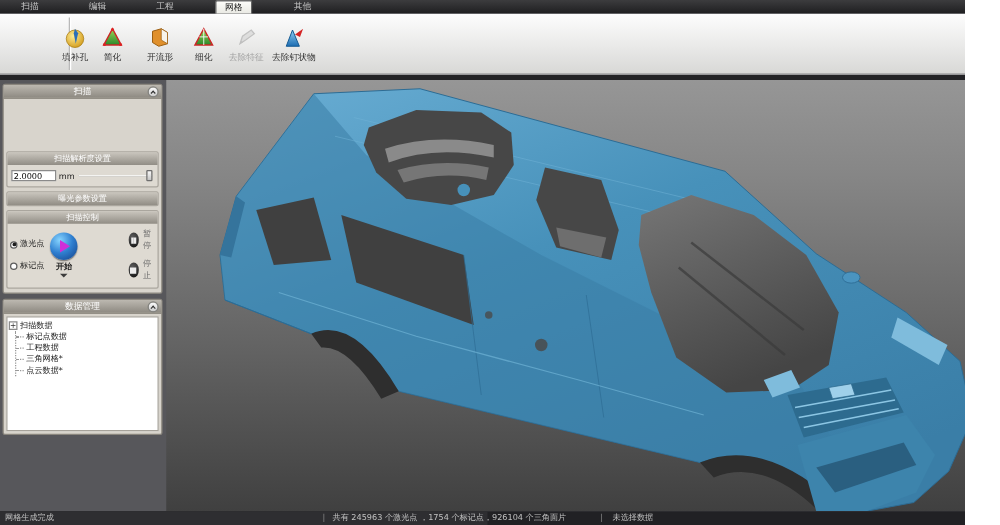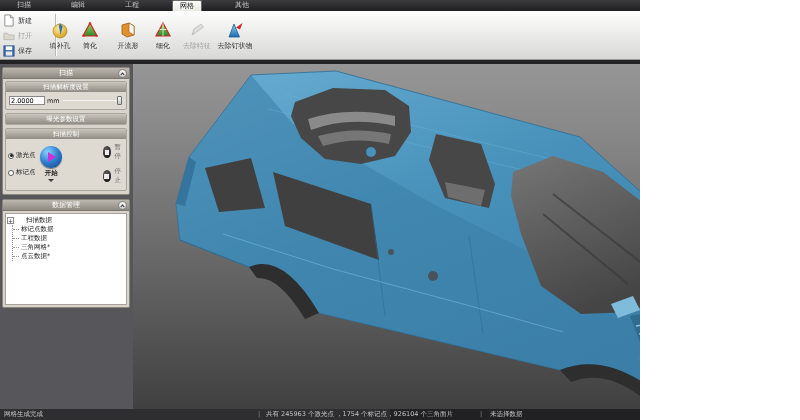--- a/index.html
+++ b/index.html
@@ -1,18 +1,18 @@
 <!DOCTYPE html>
 <html><head>
 <meta charset="utf-8">
 <style>
   * { margin:0; padding:0; box-sizing:border-box; }
   html,body { width:800px; height:420px; overflow:hidden; }
   body { font-family:"DejaVu Sans","Liberation Sans",sans-serif; }
-  .app { position:relative; width:640px; height:420px; background:#56565a; }
+  .app { position:relative; width:772px; height:420px; background:#56565a; }
 
   
   .tabbar { height:11px; background:linear-gradient(#3c3c3e,#1e1e20); display:flex; align-items:stretch; font-size:7px; color:#c6c6c6; }
   .tab { padding:0 7px; line-height:11px; cursor:default; }
   .tab.t0 { margin-left:10px; } .tab { margin-left:26px; }
   .tab.active { background:linear-gradient(#fdfdfa,#e9e9e3); color:#1c1c1c; border:1px solid #6a6a6a; border-bottom:none; border-radius:2px 2px 0 0; line-height:10px; }
 
   
   .toolbar { position:relative; height:49px; background:linear-gradient(#fdfdfd,#e9e9e8 55%,#d8d8d6); border-bottom:1px solid #98989a; }
   .filegroup { position:absolute; left:3px; top:2px; width:48px; }
@@ -31,21 +31,21 @@
   
   .main { display:flex; height:345px; }
   .sidebar { width:133px; background:#57575b; padding-top:2px; }
 
   .panel { margin:1px 3px 4px 2px; background:#d8d4cc; border:1px solid #8a867e; border-radius:2px; }
   .panel-hd { position:relative; height:11px; background:linear-gradient(#bcb8b0,#8e8a82); border-bottom:1px solid #7c786f; }
   .panel-hd .t { display:block; text-align:center; line-height:11px; font-size:7px; color:#fff; }
   .collapse-btn { position:absolute; right:2px; top:1px; width:9px; height:9px; border-radius:50%; background:linear-gradient(#fbfbfb,#cbcbcb); border:1px solid #83837f; display:flex; align-items:center; justify-content:center; }
   .chev-up { width:3px; height:3px; border-left:1px solid #333; border-top:1px solid #333; transform:rotate(45deg); margin-top:1px; }
 
-  .panel-body { padding:2px; }
+  .panel-body { padding:2px;margin-top:40px; }
   .group { border:1px solid #aaa69e; background:#dedad2; border-radius:2px; margin-bottom:3px; }
   .group-hd { height:10px; background:linear-gradient(#c9c5bd,#918d85); text-align:center; line-height:10px; font-size:6.5px; color:#fff; }
   .grow { display:flex; align-items:center; gap:2px; padding:4px 3px; }
   .valbox { width:36px; height:9px; font-size:6.5px; font-family:"DejaVu Sans","Liberation Sans",sans-serif; border:1px solid #8a8a8a; background:#fff; padding:0 1px; }
   .unit { font-size:6.5px; color:#222; }
   .slider { position:relative; flex:1; height:9px; }
   .slider .track { position:absolute; left:1px; right:1px; top:4px; height:1px; background:#8f8f8f; border-bottom:1px solid #f4f4f2; }
   .slider .handle { position:absolute; top:0; width:5px; height:9px; background:linear-gradient(#fafafa,#c4c4c4); border:1px solid #6f6f6f; border-radius:1px; }
   .handle.hr { right:1px; } .handle.h30 { left:30%; }
 
@@ -60,21 +60,21 @@
   .start-lbl { font-size:6.5px; font-weight:bold; color:#1c1c1c; margin-top:1px; }
   .caret-down { width:0; height:0; border-top:3px solid #3c3c3c; border-left:3px solid transparent; border-right:3px solid transparent; margin-top:1px; }
   .pp-col { flex:1; display:flex; flex-direction:column; gap:6px; padding-left:2px; }
   .pp-row { display:flex; align-items:center; gap:3px;padding-left:36px; }
   .pp-btn { width:12px; height:12px; border-radius:50%; background:radial-gradient(circle at 35% 28%, #5a5a5a, #0e0e0e); display:flex; align-items:center; justify-content:center; }
   .pause-glyph { width:2px; height:5px; border-left:2px solid #ececec; border-right:2px solid #ececec; }
   .stop-glyph { width:5px; height:5px; background:#ececec; }
   .pp-lbl { font-size:6.5px; color:#6a6a6a; }
 
   .tree-box { margin:2px; background:#fff; border:1px solid #a6a29a; height:92px; padding:2px 1px; overflow:hidden; }
-  .tree-root { display:flex; align-items:center; gap:12px; height:9px; font-size:6.5px; color:#1a1a1a; }
+  .tree-root { display:flex; align-items:center; gap:2px; height:9px; font-size:6.5px; color:#1a1a1a; }
   .expand-box { width:7px; height:7px; border:1px solid #8a8a8a; background:#fff; font-size:6px; line-height:5px; text-align:center; color:#333; }
   .tree-children { margin-left:5px; border-left:1px dotted #999; }
   .tree-item { position:relative; padding-left:8px; height:9px; line-height:9px; font-size:6.5px; color:#1a1a1a; }
   .tree-item::before { content:''; position:absolute; left:0; top:4px; width:6px; border-top:1px dotted #999; }
 
   
   .viewport { position:relative; flex:1; background:linear-gradient(#969696 0%,#868686 22%,#636363 62%,#404040 100%); overflow:hidden; }
   .viewport svg { position:absolute; inset:0; display:block; }
 
   
@@ -120,43 +120,20 @@
 
   <div class="tabbar">
     <div class="tab t0">扫描</div>
     <div class="tab">编辑</div>
     <div class="tab">工程</div>
     <div class="tab active">网格</div>
     <div class="tab">其他</div>
   </div>
 
   <div class="toolbar">
-    <div class="filegroup">
-      <div class="filebtn">
-        <svg width="12" height="13" viewBox="0 0 13 14">
-            <path d="M2 1 H8 L11 4 V13 H2 Z" fill="#fff" stroke="#8a8a8a"></path>
-            <path d="M8 1 L8 4 H11" fill="#ddd" stroke="#8a8a8a"></path>
-          </svg>
-        <span>新建</span>
-      </div>
-      <div class="filebtn disabled">
-        <svg width="12" height="12" viewBox="0 0 13 12" style="opacity:.5">
-            <path d="M1 3 H5 L6 5 H12 V10 H1 Z" fill="#cfc7a6" stroke="#8a8a8a"></path>
-          </svg>
-        <span>打开</span>
-      </div>
-      <div class="filebtn">
-        <svg width="12" height="12" viewBox="0 0 13 13">
-            <rect x="1" y="1" width="11" height="11" fill="#3d6db0" stroke="#27508c"></rect>
-            <rect x="3" y="1.5" width="7" height="4" fill="#fff"></rect>
-            <rect x="3" y="7" width="7" height="4.5" fill="#e8e8e8"></rect>
-          </svg>
-        <span>保存</span>
-      </div>
-    </div>
     <div class="vsep"></div>
 
     <div class="tool p0">
       <svg width="18" height="18" viewBox="0 0 18 18">
         <circle cx="9" cy="10" r="7" fill="url(#gld)" stroke="#a87c12" stroke-width=".6"></circle>
         <path d="M9 2 L11.5 5.5 L9.6 14 L8 5.5 Z" fill="#2d6fb8"></path>
       </svg>
       <span class="lbl">填补孔</span>
     </div>
     <div class="tool p1">

